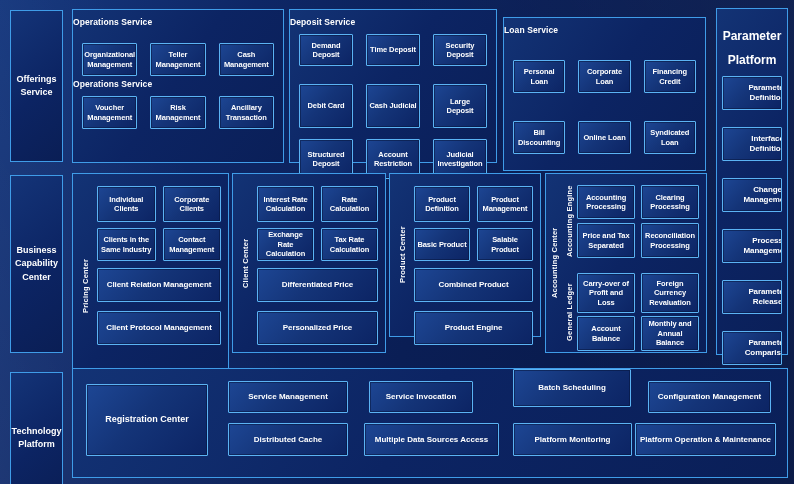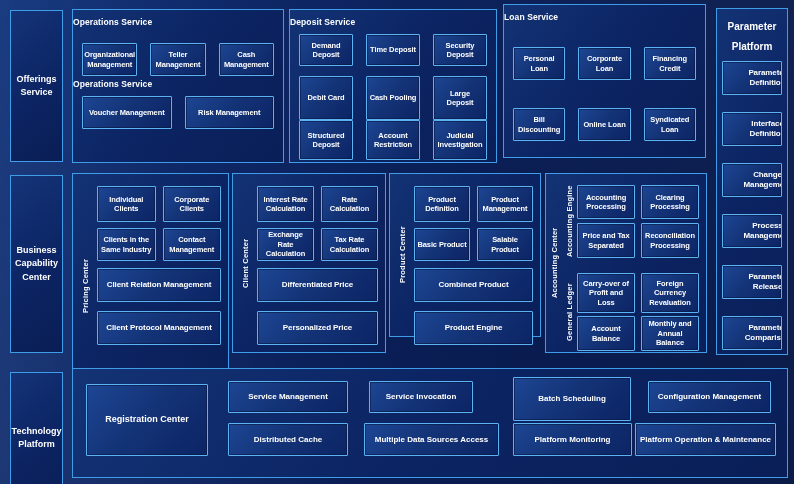--- a/index.html
+++ b/index.html
@@ -56,21 +56,21 @@
   .acc-groups{position:absolute;left:15px;right:5px;top:0;bottom:0;}
   .acc-group{display:flex;}
   .acc-g1{margin-top:11px;height:73px;}
   .acc-g2{margin-top:15px;height:78px;}
   .acc-group .vlabel{width:16px;}
   .acc-grid{flex:1;display:grid;grid-template-columns:1fr 1fr;column-gap:6px;margin-right:2px;}
   .acc-g1 .acc-grid{grid-template-rows:34px 35px;row-gap:4px;}
   .acc-g2 .acc-grid{grid-template-rows:40px 35px;row-gap:3px;}
   
   .param{display:flex;flex-direction:column;}
-  .param-title{text-align:center;font-size:10px;font-weight:700;line-height:2;padding-top:8px;}
+  .param-title{text-align:center;font-size:12px;font-weight:700;line-height:2;padding-top:15px;}
   .param .cell{flex:none;height:34px;margin:0 5px 17px 5px;font-size:8px;padding-left:33px;}
   
   .abs-cell{position:absolute;display:flex;align-items:center;justify-content:center;text-align:center;
     box-sizing:border-box;border:1.4px solid #5bb3f4;border-radius:1px;
     font-size:8px;font-weight:700;line-height:1.25;padding:1px 3px;
     background:linear-gradient(132deg,#1d4694 0%,#143478 45%,#0c2464 100%);
     box-shadow:inset 0 0 0 1px rgba(8,22,60,.55);}
   .reg{font-size:9px;}
 </style>
 </head>
@@ -86,43 +86,44 @@
     <div class="sec-title">Operations Service</div>
     <div class="row3" style="margin-top:16px;height:33px">
       <div class="cell">Organizational Management</div>
       <div class="cell">Teller Management</div>
       <div class="cell">Cash Management</div>
     </div>
     <div class="sec-title mid">Operations Service</div>
     <div class="row3" style="margin-top:7px;height:33px">
       <div class="cell">Voucher Management</div>
       <div class="cell">Risk Management</div>
+      <div class="cell">Ancillary Transaction</div>
     </div>
   </div>
 
   <div class="sec" style="left:289px;top:9px;width:208px;height:154px;display:flex;flex-direction:column">
     <div class="sec-title">Deposit Service</div>
     <div class="row3" style="margin-top:7px;height:32px">
       <div class="cell">Demand Deposit</div>
       <div class="cell">Time Deposit</div>
       <div class="cell">Security Deposit</div>
     </div>
-    <div class="row3" style="margin-top:10px;height:44px">
+    <div class="row3" style="margin-top:18px;height:44px">
       <div class="cell">Debit Card</div>
-      <div class="cell">Cash Pooling</div>
+      <div class="cell">Cash Judicial</div>
       <div class="cell">Large Deposit</div>
     </div>
-    <div class="row3" style="height:40px">
+    <div class="row3" style="margin-top:11px;height:40px">
       <div class="cell">Structured Deposit</div>
       <div class="cell">Account Restriction</div>
       <div class="cell">Judicial Investigation</div>
     </div>
   </div>
 
-  <div class="sec" style="left:503px;top:4px;width:203px;height:154px;display:flex;flex-direction:column">
+  <div class="sec" style="left:503px;top:17px;width:203px;height:154px;display:flex;flex-direction:column">
     <div class="sec-title">Loan Service</div>
     <div class="row3" style="margin-top:25px;height:33px">
       <div class="cell">Personal Loan</div>
       <div class="cell">Corporate Loan</div>
       <div class="cell">Financing Credit</div>
     </div>
     <div class="row3" style="margin-top:28px;height:33px">
       <div class="cell">Bill Discounting</div>
       <div class="cell">Online Loan</div>
       <div class="cell">Syndicated Loan</div>
@@ -221,21 +222,21 @@
         </div>
       </div>
     </div>
   </div>
 
   <div class="sec" style="left:72px;top:368px;width:716px;height:110px">
     <div class="abs-cell reg" style="left:13px;top:15px;width:122px;height:72px">Registration Center</div>
 
     <div class="abs-cell" style="left:155px;top:12px;width:120px;height:32px">Service Management</div>
     <div class="abs-cell" style="left:296px;top:12px;width:104px;height:32px">Service Invocation</div>
-    <div class="abs-cell" style="left:440px;top:8px;width:118px;height:44px">Batch Scheduling</div>
+    <div class="abs-cell" style="left:440px;top:0;width:118px;height:38px">Batch Scheduling</div>
     <div class="abs-cell" style="left:575px;top:12px;width:123px;height:32px">Configuration Management</div>
 
     <div class="abs-cell" style="left:155px;top:54px;width:120px;height:33px">Distributed Cache</div>
     <div class="abs-cell" style="left:291px;top:54px;width:135px;height:33px">Multiple Data Sources Access</div>
     <div class="abs-cell" style="left:440px;top:54px;width:119px;height:33px">Platform Monitoring</div>
     <div class="abs-cell" style="left:562px;top:54px;width:141px;height:33px">Platform Operation &amp; Maintenance</div>
   </div>
 
 </div>
 

